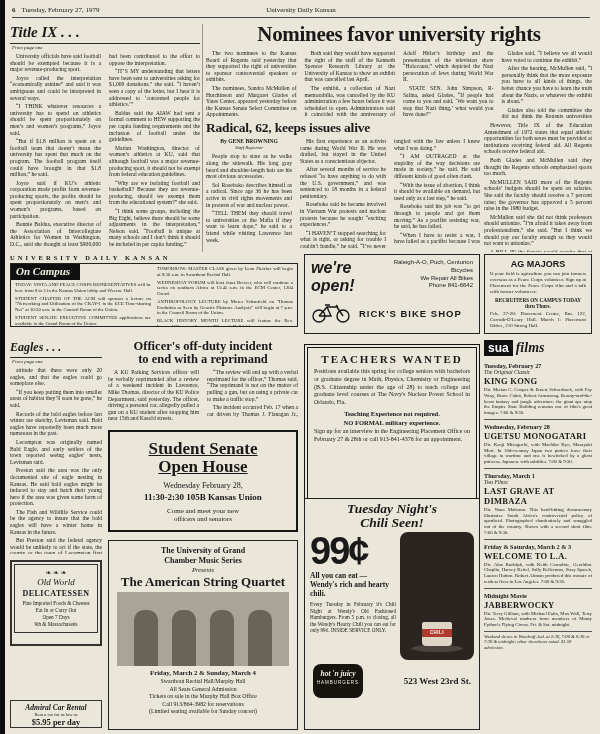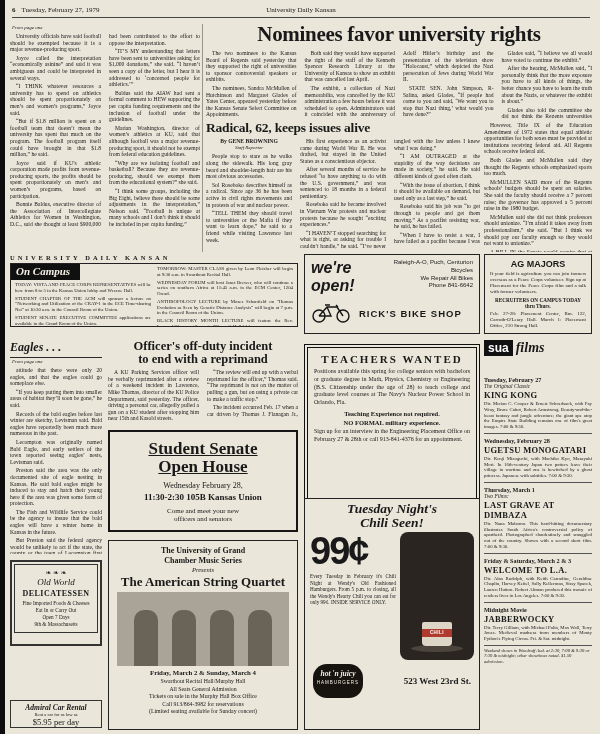--- a/index.html
+++ b/index.html
@@ -52,21 +52,21 @@
   .bike-lines { font-family:"Liberation Sans", sans-serif; font-size:6px; line-height:1.3; text-align:right; }
   .bike-bottom { display:flex; align-items:center; gap:8px; margin-top:4px; }
   .bike-shop { font-family:"Liberation Sans", sans-serif; font-weight:bold; font-size:9.5px; letter-spacing:1px; }
 
   
   .ag-title { font-family:"Liberation Sans", sans-serif; font-weight:bold; font-size:9px; text-align:center; margin-bottom:2px; }
   .ag-body { font-size:5px; line-height:1.2; text-align:justify; }
   .ag-bold { font-size:5.2px; font-weight:bold; text-align:center; margin:2px 0; }
 
   
-  .sua-header { display:flex; align-items:center; gap:3px; margin-bottom:17px; }
+  .sua-header { display:flex; align-items:center; gap:3px; margin-bottom:3px; }
   .sua-box { background:#111; color:#fff; font-family:"Liberation Sans", sans-serif; font-weight:bold; font-size:12px; padding:1px 4px; }
   .sua-films-word { font-weight:bold; font-style:italic; font-size:14px; }
   .film-item { border-top:1px solid #555; padding:3px 0; }
   .film-item:first-child { border-top:none; }
   .film-date { font-weight:bold; font-size:6.2px; }
   .film-tagline { font-style:italic; font-size:5.5px; }
   .film-tagline:empty { display:none; }
   .film-title { font-weight:bold; font-size:8.5px; letter-spacing:0.3px; margin:1px 0; }
   .film-desc { font-size:4.8px; line-height:1.2; text-align:justify; }
   .sua-foot { border-top:1px solid #555; font-size:4.6px; font-style:italic; padding-top:2px; line-height:1.2; }
@@ -93,21 +93,21 @@
   .w-mid { display:flex; padding:0 5px; gap:4px; }
   .w-left { width:86px; }
   .w-price { font-family:"Liberation Sans", sans-serif; font-weight:bold; font-size:38px; line-height:1; letter-spacing:-2px; }
   .w-sub { font-weight:bold; font-size:7.5px; line-height:1.15; margin-top:2px; }
   .w-body { font-size:5.2px; line-height:1.25; text-align:justify; margin-top:3px; }
   .w-photo { flex:1; height:128px; background:#2a2521; border-radius:8px; position:relative; }
   .w-cup { position:absolute; left:50%; bottom:14px; transform:translateX(-50%); width:30px; height:24px; background:#ddd6c6; border-radius:2px 2px 4px 4px; overflow:hidden; }
   .w-cup-band { margin-top:7px; height:8px; background:#b03a2e; color:#fff; font-family:"Liberation Sans", sans-serif; font-weight:bold; font-size:4.5px; text-align:center; line-height:8px; letter-spacing:0.5px; }
   .w-saucer { position:absolute; left:50%; bottom:8px; transform:translateX(-50%); width:52px; height:7px; background:#4a443d; border-radius:50%; }
   .w-foot { display:flex; align-items:center; justify-content:space-between; padding:4px 8px 0; }
-  .w-logo { width:50px; height:34px; background:#17130f; border-radius:14px; color:#f5f1e6; text-align:center; padding-top:5px; }
+  .w-logo { width:50px; height:34px; background:#17130f; border-radius:8px; color:#f5f1e6; text-align:center; padding-top:5px; }
   .w-logo-top { font-style:italic; font-weight:bold; font-size:7.5px; }
   .w-logo-bottom { font-family:"Liberation Sans", sans-serif; font-size:4.5px; letter-spacing:1px; margin-top:2px; }
   .w-addr { font-weight:bold; font-size:9px; }
 
   
   .cm { border:1px solid #222; text-align:center; padding:5px 6px; }
   .cm-header { font-weight:bold; font-size:8px; line-height:1.2; }
   .cm-presents { font-style:italic; font-size:6.5px; margin:1px 0; }
   .cm-title { font-weight:bold; font-size:13px; margin-bottom:2px; }
   .cm-photo { width:172px; height:74px; background:#a9a398; margin:2px auto 3px; display:flex; justify-content:space-around; align-items:flex-end; padding:6px 10px 0; }
@@ -122,40 +122,41 @@
   .deli-script { font-style:italic; font-size:9px; }
   .deli-name { font-weight:bold; font-size:8px; letter-spacing:0.5px; margin:2px 0; }
   .deli-line { font-size:5.2px; line-height:1.35; }
   .kiefs { border:1.5px solid #333; text-align:center; padding:3px 2px; }
   .kiefs-top { font-size:4.6px; font-style:italic; }
   .kiefs-name { font-weight:bold; font-size:15px; letter-spacing:1px; }
   .kiefs-bottom { font-size:4.8px; }
   .admiral { border:1px solid #333; text-align:center; padding:2px; }
   .adm-name { font-style:italic; font-weight:bold; font-size:7.5px; }
   .adm-line { font-size:4.6px; }
-  .adm-price { font-weight:normal; font-size:8.5px; }
+  .adm-price { font-weight:bold; font-size:8.5px; }
 </style>
 </head>
 <body>
 
 <div class="page">
   <div class="scan-edge"></div>
 
   <header class="masthead-row">
     <div class="mh-left">
       <span class="pg-num">6</span>
       <span>Tuesday, February 27, 1979</span>
     </div>
     <div class="mh-center">University Daily Kansan</div>
     <div class="mh-right"></div>
   </header>
 
   <div class="vrule" style="left:202px; top:24px; height:228px;"></div>
 
   <section class="block" style="left:10px; top:24px; width:190px; height:228px;">
+    <div class="jump-head">Title IX . . .</div>
     <div class="fromline">From page one</div>
     <div class="body-text cols-2" style="height:198px;">
         <p>University officials have said football should be exempted because it is a major revenue-producing sport.</p>
         <p>Joyce called the interpretation “economically asinine” and said it was ambiguous and could be interpreted in several ways.</p>
         <p>“I THINK whatever resources a university has to spend on athletics should be spent proportionately on men’s and women’s programs,” Joyce said.</p>
         <p>“But if $1.8 million is spent on a football team that doesn’t mean the university has spent that much on the program. The football program itself could have brought in that $1.8 million,” he said.</p>
         <p>Joyce said if KU’s athletic corporation made profits from revenue-producing sports, the profits should be spent proportionately on men’s and women’s programs, based on participation.</p>
         <p>Bonnie Baldus, executive director of the Association of Intercollegiate Athletics for Women in Washington, D.C., said she thought at least $900,000 had been contributed to the effort to oppose the interpretation.</p>
         <p>“IT’S MY understanding that letters have been sent to universities asking for $1,000 donations,” she said. “I haven’t seen a copy of the letter, but I hear it is addressed to ‘concerned people for athletics.’”</p>
         <p>Baldus said the AIAW had sent a formal comment to HEW supporting the per capita funding requirements and the inclusion of football under the guidelines.</p>
@@ -349,20 +350,21 @@
   </section>
 
   <section class="block ad" style="left:304px; top:498px; width:176px; height:232px;">
     <div class="w-head">
       <div>Tuesday Night's</div>
       <div>Chili Seen!</div>
     </div>
     <div class="w-mid">
       <div class="w-left">
         <div class="w-price">99¢</div>
+        <div class="w-sub">All you can eat — Wendy's rich and hearty chili.</div>
         <div class="w-body">Every Tuesday in February it's Chili Night at Wendy's Old Fashioned Hamburgers. From 5 p.m. to closing, all the Wendy's Hearty Chili you can eat for only 99¢. INSIDE SERVICE ONLY.</div>
       </div>
       <div class="w-photo">
         <div class="w-saucer"></div>
         <div class="w-cup">
           <div class="w-cup-band">CHILI</div>
         </div>
       </div>
     </div>
     <div class="w-foot">

